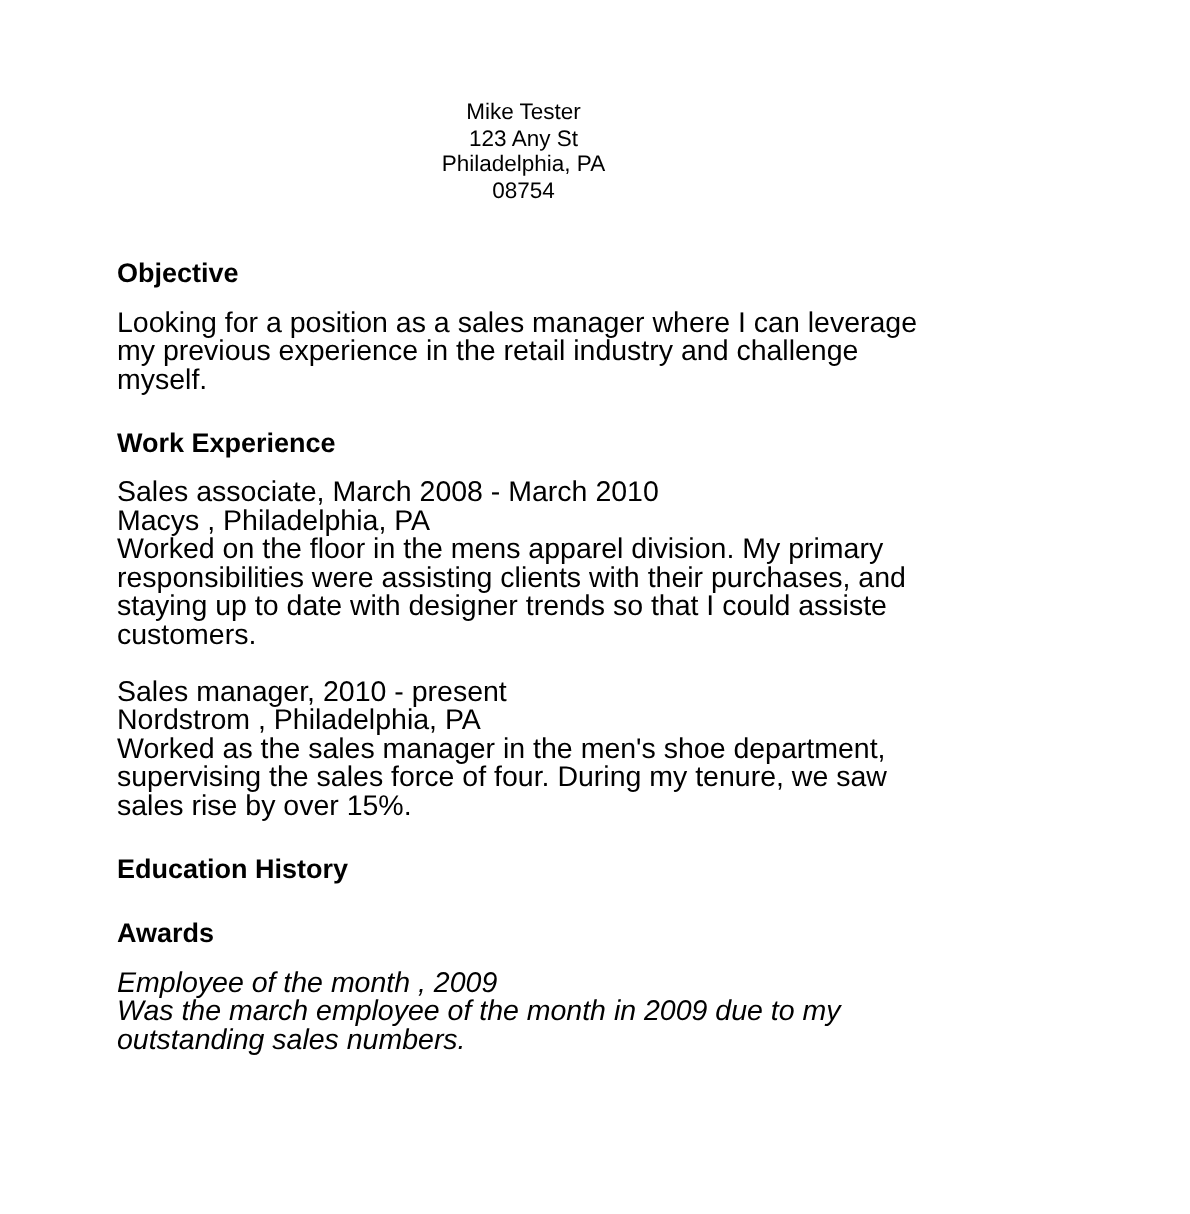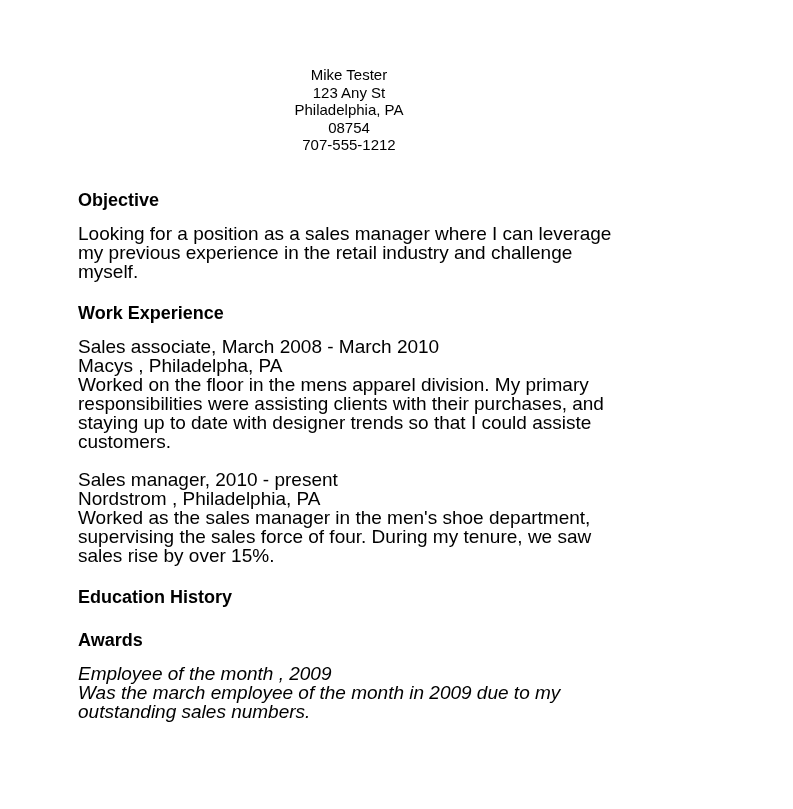--- a/index.html
+++ b/index.html
@@ -58,31 +58,30 @@
 </head>
 <body>
 
 <div class="page">
 
   <div class="contact-block">
     <span class="contact-line">Mike Tester</span>
     <span class="contact-line">123 Any St</span>
     <span class="contact-line">Philadelphia, PA</span>
     <span class="contact-line">08754</span>
-    <span class="contact-line">707-555-1212</span>
   </div>
 
   <div class="section-heading">Objective</div>
   <p class="body-text">Looking for a position as a sales manager where I can leverage my previous experience in the retail industry and challenge myself.</p>
 
   <div class="section-heading">Work Experience</div>
 
   <div class="body-text job-block">
     <span class="text-line">Sales associate, March 2008 - March 2010</span>
-    <span class="text-line">Macys , Philadelpha, PA</span>
+    <span class="text-line">Macys , Philadelphia, PA</span>
     <span class="text-line">Worked on the floor in the mens apparel division. My primary responsibilities were assisting clients with their purchases, and staying up to date with designer trends so that I could assiste customers.</span>
   </div>
 
   <div class="body-text job-block">
     <span class="text-line">Sales manager, 2010 - present</span>
     <span class="text-line">Nordstrom , Philadelphia, PA</span>
     <span class="text-line">Worked as the sales manager in the men's shoe department, supervising the sales force of four. During my tenure, we saw sales rise by over 15%.</span>
   </div>
 
   <div class="section-heading">Education History</div>

